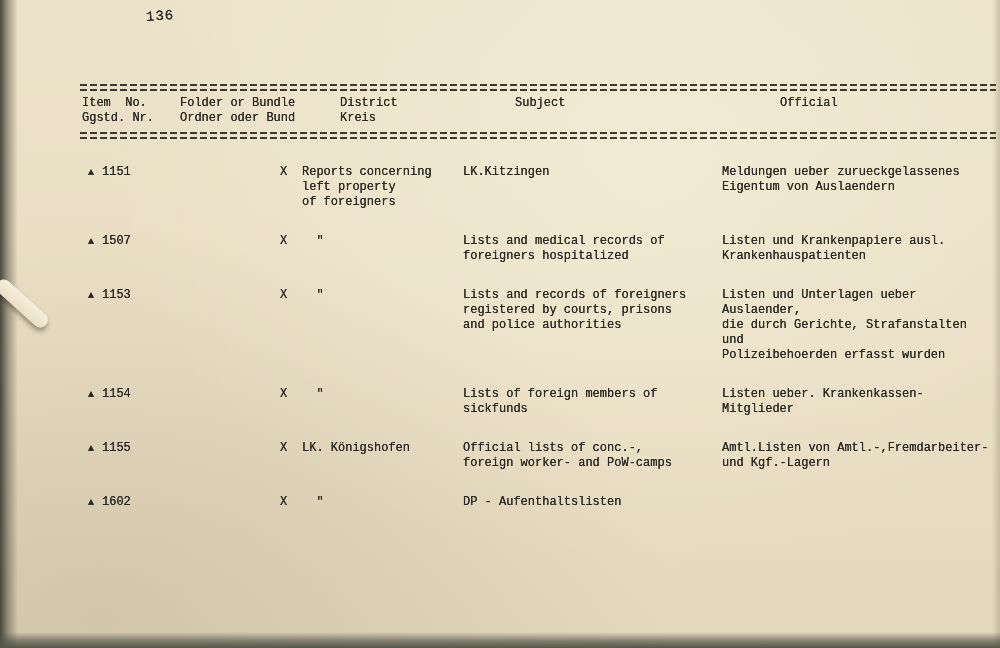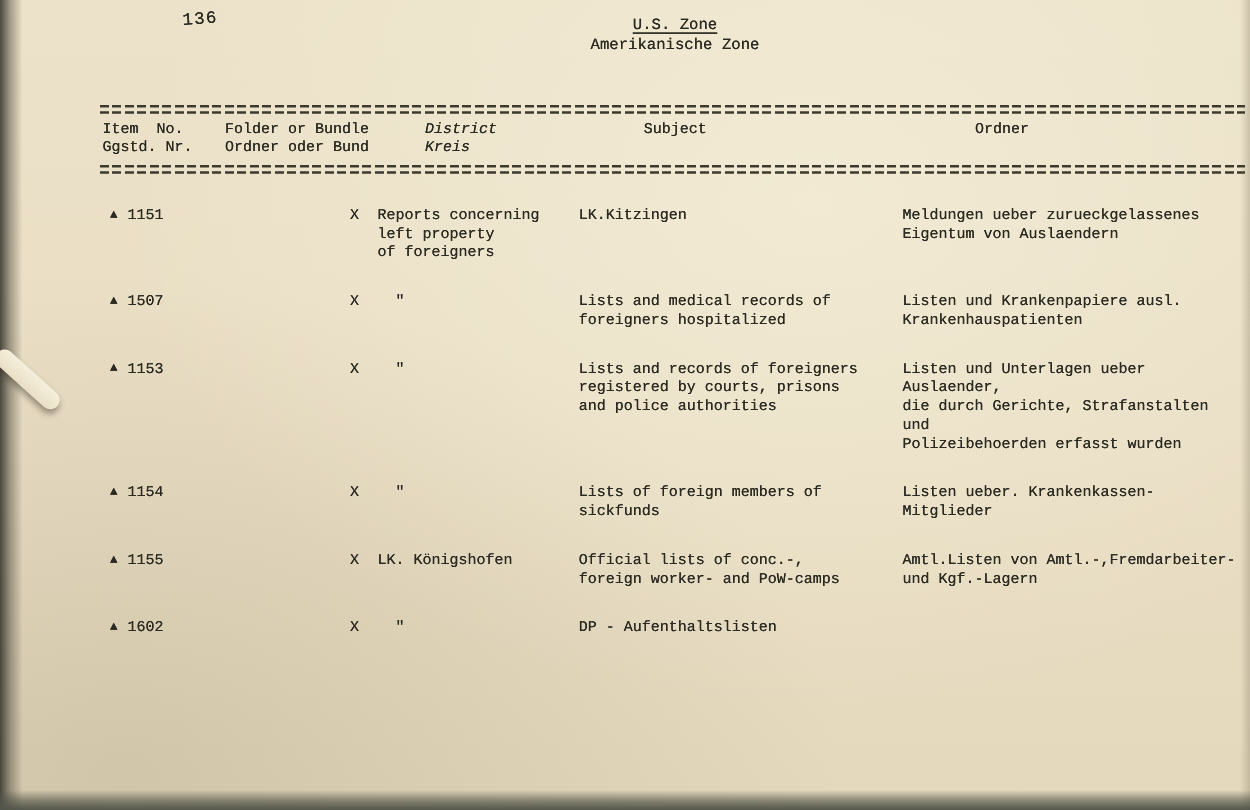--- a/index.html
+++ b/index.html
@@ -64,56 +64,52 @@
   .grid {
     display: grid;
     grid-template-columns: 98px 122px 161px 259px 1fr;
     padding-left: 82px; padding-right: 6px;
     font-size: 12px; line-height: 15px;
     text-shadow: 0 0 0.5px #2b2a22;
   }
   .cell { white-space: pre-wrap; }
 
   .header-row { margin-top: 5px; margin-bottom: 6px; }
-  .h-district { padding-left: 38px; font-style: italic; }
+  .h-district { padding-left: 38px; }
   .h-subject  { padding-left: 52px; }
   .h-betreff  { padding-left: 58px; }
 
   #rows { margin-top: 26px; }
   .row { margin-bottom: 24px; }
   .c-item { display: flex; gap: 8px; padding-left: 6px; }
   .marker { font-size: 10px; line-height: 15px; }
   .c-folder { padding-left: 100px; }
   .c-district { padding-left: 0; }
 </style>
 </head>
 <body>
 
 <div class="scan">
 
   <div class="page-number">136</div>
 
-  <div class="title-block">
-    <div class="title-en">U.S. Zone</div>
-    <div class="title-de">Amerikanische Zone</div>
-  </div>
 
   <div class="content">
 
     <div class="sep"></div>
 
     <div class="grid header-row">
       <div class="cell">Item  No.
 Ggstd. Nr.</div>
       <div class="cell">Folder or Bundle
 Ordner oder Bund</div>
       <div class="cell h-district">District
 Kreis</div>
       <div class="cell h-subject">Subject</div>
-      <div class="cell h-betreff">Ordner</div>
+      <div class="cell h-betreff">Official</div>
     </div>
 
     <div class="sep"></div>
 
     <div id="rows">
       <div class="grid row">
         <div class="cell c-item">
           <span class="marker">▲</span>
           <span>1151</span>
         </div>

